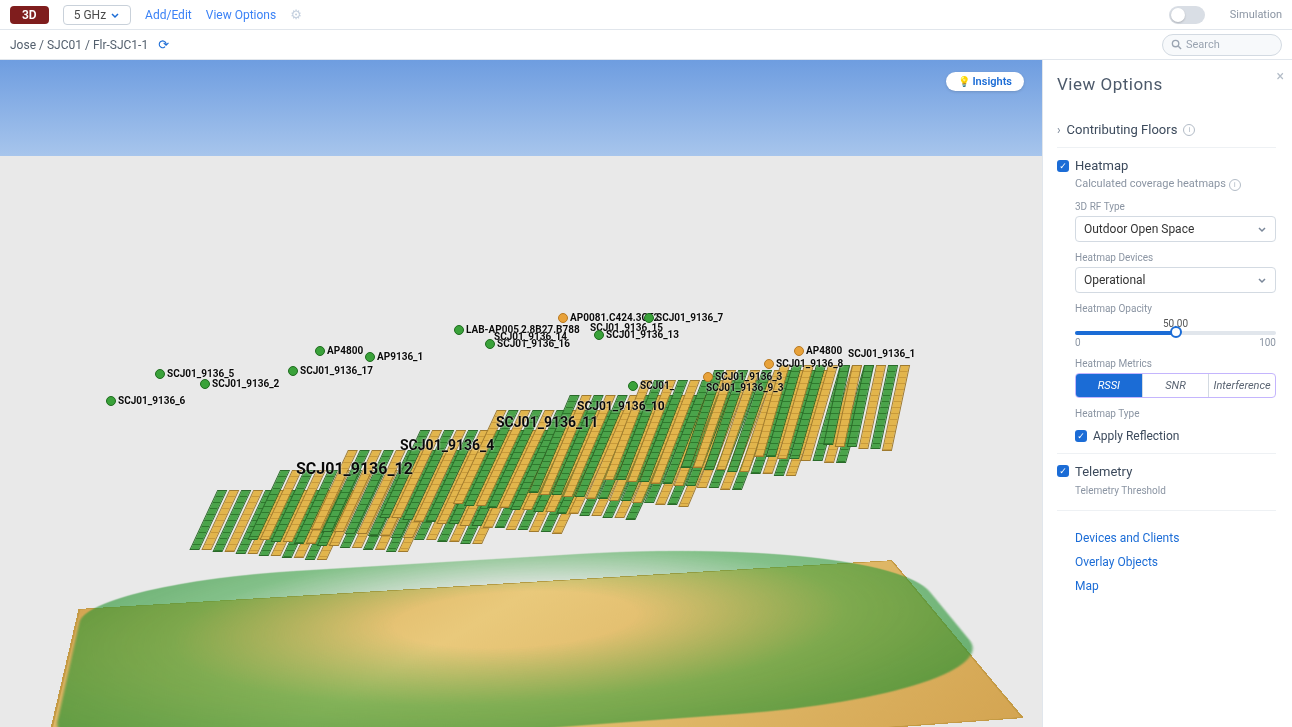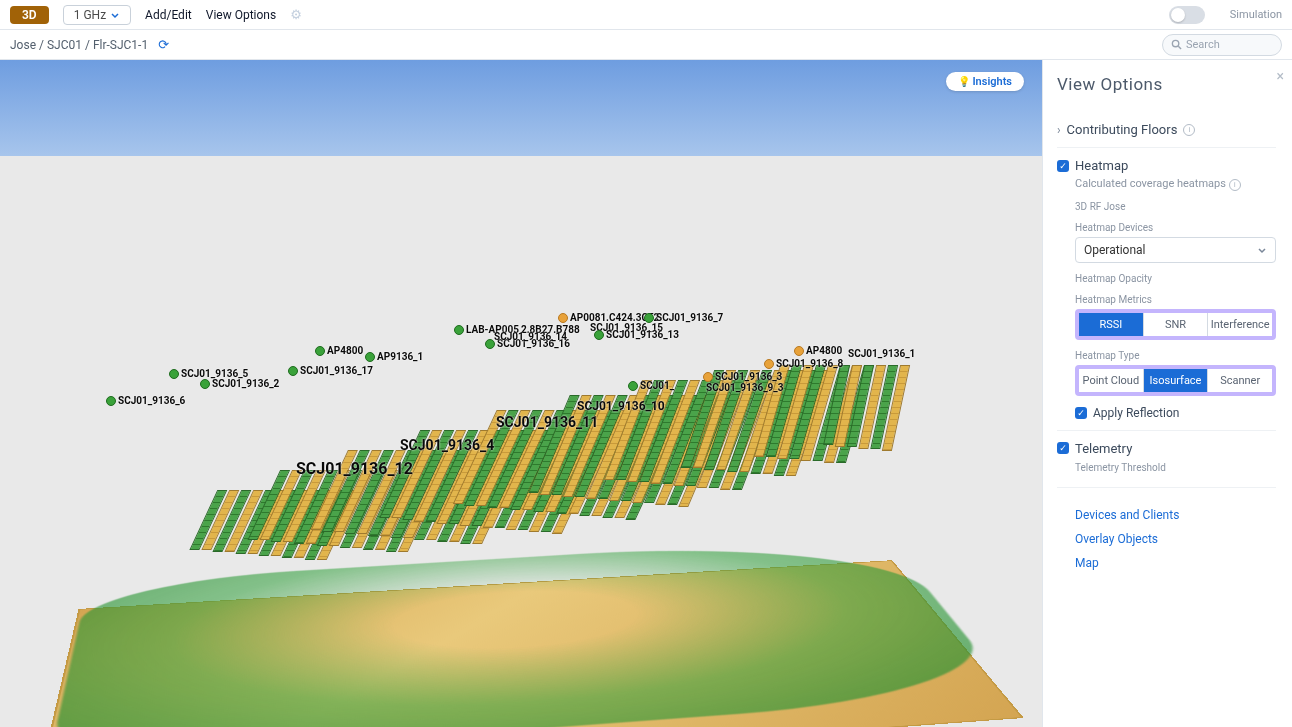--- a/index.html
+++ b/index.html
@@ -1,23 +1,23 @@
 <!DOCTYPE html>
 <html><head>
 <meta charset="utf-8">
 <style>
 * { box-sizing: border-box; margin: 0; padding: 0; font-family: -apple-system, BlinkMacSystemFont, "Segoe UI", Roboto, sans-serif; }
 body { width: 1292px; height: 727px; background: #fff; font-size: 13px; color: #1e4471; overflow: hidden; }
 
 
 .toolbar { height: 30px; border-bottom: 1px solid #e1e6ec; display: flex; align-items: center; padding: 0 10px; gap: 14px; }
-.btn-3d { background: #a16207; color:#fff; border-radius: 4px; padding: 2px 12px; font-size: 12px; font-weight: 600; border: none; }
+.btn-3d { background: #7f1d1d; color:#fff; border-radius: 4px; padding: 2px 12px; font-size: 12px; font-weight: 600; border: none; }
 .freq { border:1px solid #c9d1da; border-radius:4px; padding:2px 10px; font-size:12px; color:#4a4a4a; display:flex; align-items:center; gap:4px; background:#fff;}
 .freq svg{ stroke:#1b6cd6;}
-.link { color:#0f172a; font-size:12px; cursor:pointer; }
+.link { color:#3b82f6; font-size:12px; cursor:pointer; }
 .gear { color:#c4d0df; }
 .spacer { flex:1; }
 .sim-toggle { width:36px; height:18px; border-radius:10px; background:#d9dee5; position:relative; }
 .sim-toggle::after { content:""; position:absolute; width:14px; height:14px; background:#fff; border-radius:50%; left:2px; top:2px; box-shadow:0 1px 2px rgba(0,0,0,.2); }
 .sim-label { font-size:11px; color:#8b95a3; margin-left:11px; }
 
 
 .crumb-row { height:30px; display:flex; align-items:center; padding:0 10px; gap:10px; border-bottom:1px solid #e1e6ec;}
 .crumb { font-size:12px; color:#54606e; }
 .refresh { color:#1b6cd6; }
@@ -65,36 +65,36 @@
 .select svg{ stroke:#7a8799; }
 
 .slider { margin-left:18px; width:calc(100% - 18px); }
 .slider-val { font-size:10px; color:#555; text-align:center; margin-bottom:2px;}
 .slider-val.right { text-align:right; }
 .track { height:4px; background:#e1e6ec; border-radius:2px; position:relative; }
 .track-fill { height:100%; background:#1b6cd6; border-radius:2px; }
 .thumb { width:12px; height:12px; border-radius:50%; background:#fff; border:2px solid #1b6cd6; position:absolute; top:-5px; transform:translateX(-50%); }
 .slider-ends { display:flex; justify-content:space-between; font-size:10px; color:#8b95a3; margin-top:2px;}
 
-.seg { margin-left:18px; display:flex; border:4px solid #c4b5fd; border-radius:4px; overflow:hidden; width:calc(100% - 18px); }
+.seg { margin-left:18px; display:flex; border:1px solid #c4b5fd; border-radius:4px; overflow:hidden; width:calc(100% - 18px);font-style:italic; }
 .seg > div { flex:1; text-align:center; font-size:11px; padding:5px 0; color:#5a6472; cursor:pointer; }
 .seg > div + div { border-left:1px solid #d3dae2; }
 .seg > div.active { background:#1b6cd6; color:#fff; }
 
 .chk-row { display:flex; align-items:center; gap:6px; margin:10px 0 0 18px; font-size:12px; color:#3c4a5c; }
 
 .plain-link { font-size:12px; color:#1b6cd6; margin:10px 0 0 18px; display:block; cursor:pointer;}
 </style>
 </head>
 <body>
 
 <div class="toolbar">
   <button class="btn-3d">3D</button>
   <div class="freq">
-    <span>1 GHz</span>
+    <span>5 GHz</span>
     <svg width="10" height="10" viewBox="0 0 10 10" fill="none" stroke-width="1.5">
         <path d="M2 4l3 3 3-3"></path>
       </svg>
   </div>
   <span class="link">Add/Edit</span>
   <span class="link">View Options</span>
   <span class="gear">⚙</span>
   <div class="spacer"></div>
   <div class="sim-toggle"></div>
   <span class="sim-label">Simulation</span>
@@ -267,21 +267,21 @@
           <div class="rack" style="height:84px;"></div>
           <div class="rack g" style="height:84px;"></div>
           <div class="rack" style="height:86px;"></div>
       </div>
     </div>
 
     <div class="ap" style="left:106px; top:335px;">
         <span class="dot"></span>
         <span>SCJ01_9136_6</span>
       </div>
-    <div class="ap" style="left:169px; top:308px;">
+    <div class="ap" style="left:155px; top:308px;">
         <span class="dot"></span>
         <span>SCJ01_9136_5</span>
       </div>
     <div class="ap" style="left:200px; top:318px;">
         <span class="dot"></span>
         <span>SCJ01_9136_2</span>
       </div>
     <div class="ap" style="left:288px; top:305px;">
         <span class="dot"></span>
         <span>SCJ01_9136_17</span>
@@ -373,45 +373,57 @@
     <div class="section">
       <div class="sec-head">
         <span class="chk">✓</span>
         <span>Heatmap</span>
       </div>
       <div class="sub">
         <span>Calculated coverage heatmaps</span>
         <span class="info-i">i</span>
       </div>
 
-      <div class="label">3D RF Jose</div>
+      <div class="label">3D RF Type</div>
+      <div class="select">
+        <span>Outdoor Open Space</span>
+        <svg width="10" height="10" viewBox="0 0 10 10" fill="none" stroke-width="1.5">
+            <path d="M2 4l3 3 3-3"></path>
+          </svg>
+      </div>
 
       <div class="label">Heatmap Devices</div>
       <div class="select">
         <span>Operational</span>
         <svg width="10" height="10" viewBox="0 0 10 10" fill="none" stroke-width="1.5">
             <path d="M2 4l3 3 3-3"></path>
           </svg>
       </div>
 
       <div class="label">Heatmap Opacity</div>
+      <div class="slider">
+        <div class="slider-val">50.00</div>
+        <div class="track">
+            <div class="track-fill" style="width:50%;"></div>
+            <div class="thumb" style="left:50%;"></div>
+          </div>
+        <div class="slider-ends">
+            <span>0</span>
+            <span>100</span>
+          </div>
+      </div>
 
       <div class="label">Heatmap Metrics</div>
       <div class="seg">
         <div class="active">RSSI</div>
         <div>SNR</div>
         <div>Interference</div>
       </div>
 
       <div class="label">Heatmap Type</div>
-      <div class="seg">
-        <div>Point Cloud</div>
-        <div class="active">Isosurface</div>
-        <div>Scanner</div>
-      </div>
 
       <div class="chk-row">
         <span class="chk">✓</span>
         <span>Apply Reflection</span>
       </div>
     </div>
 
     <div class="section">
       <div class="sec-head">
         <span class="chk">✓</span>

